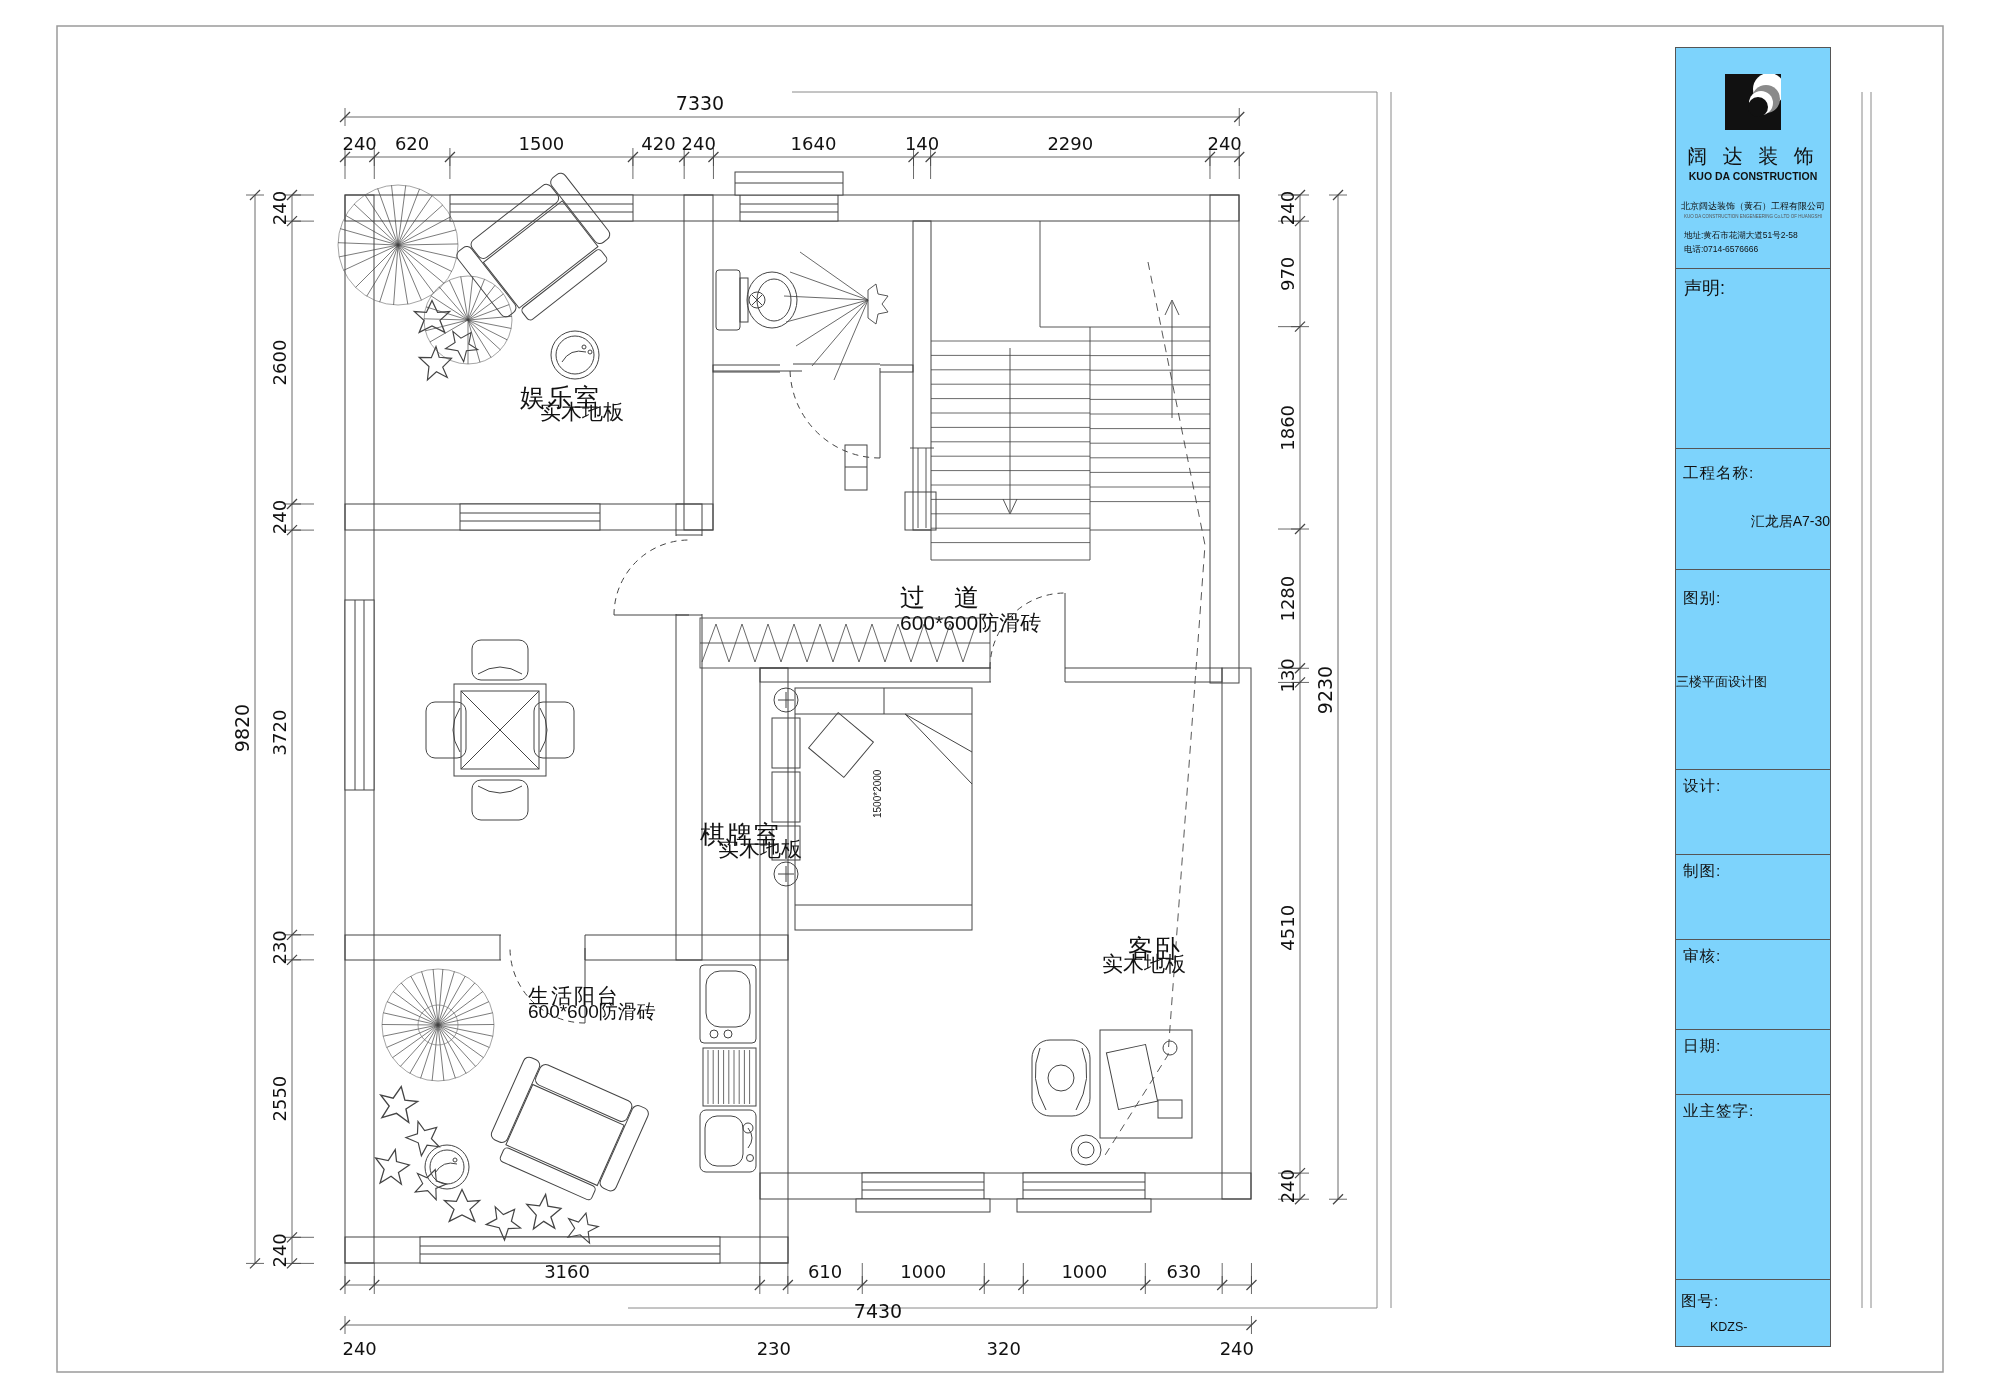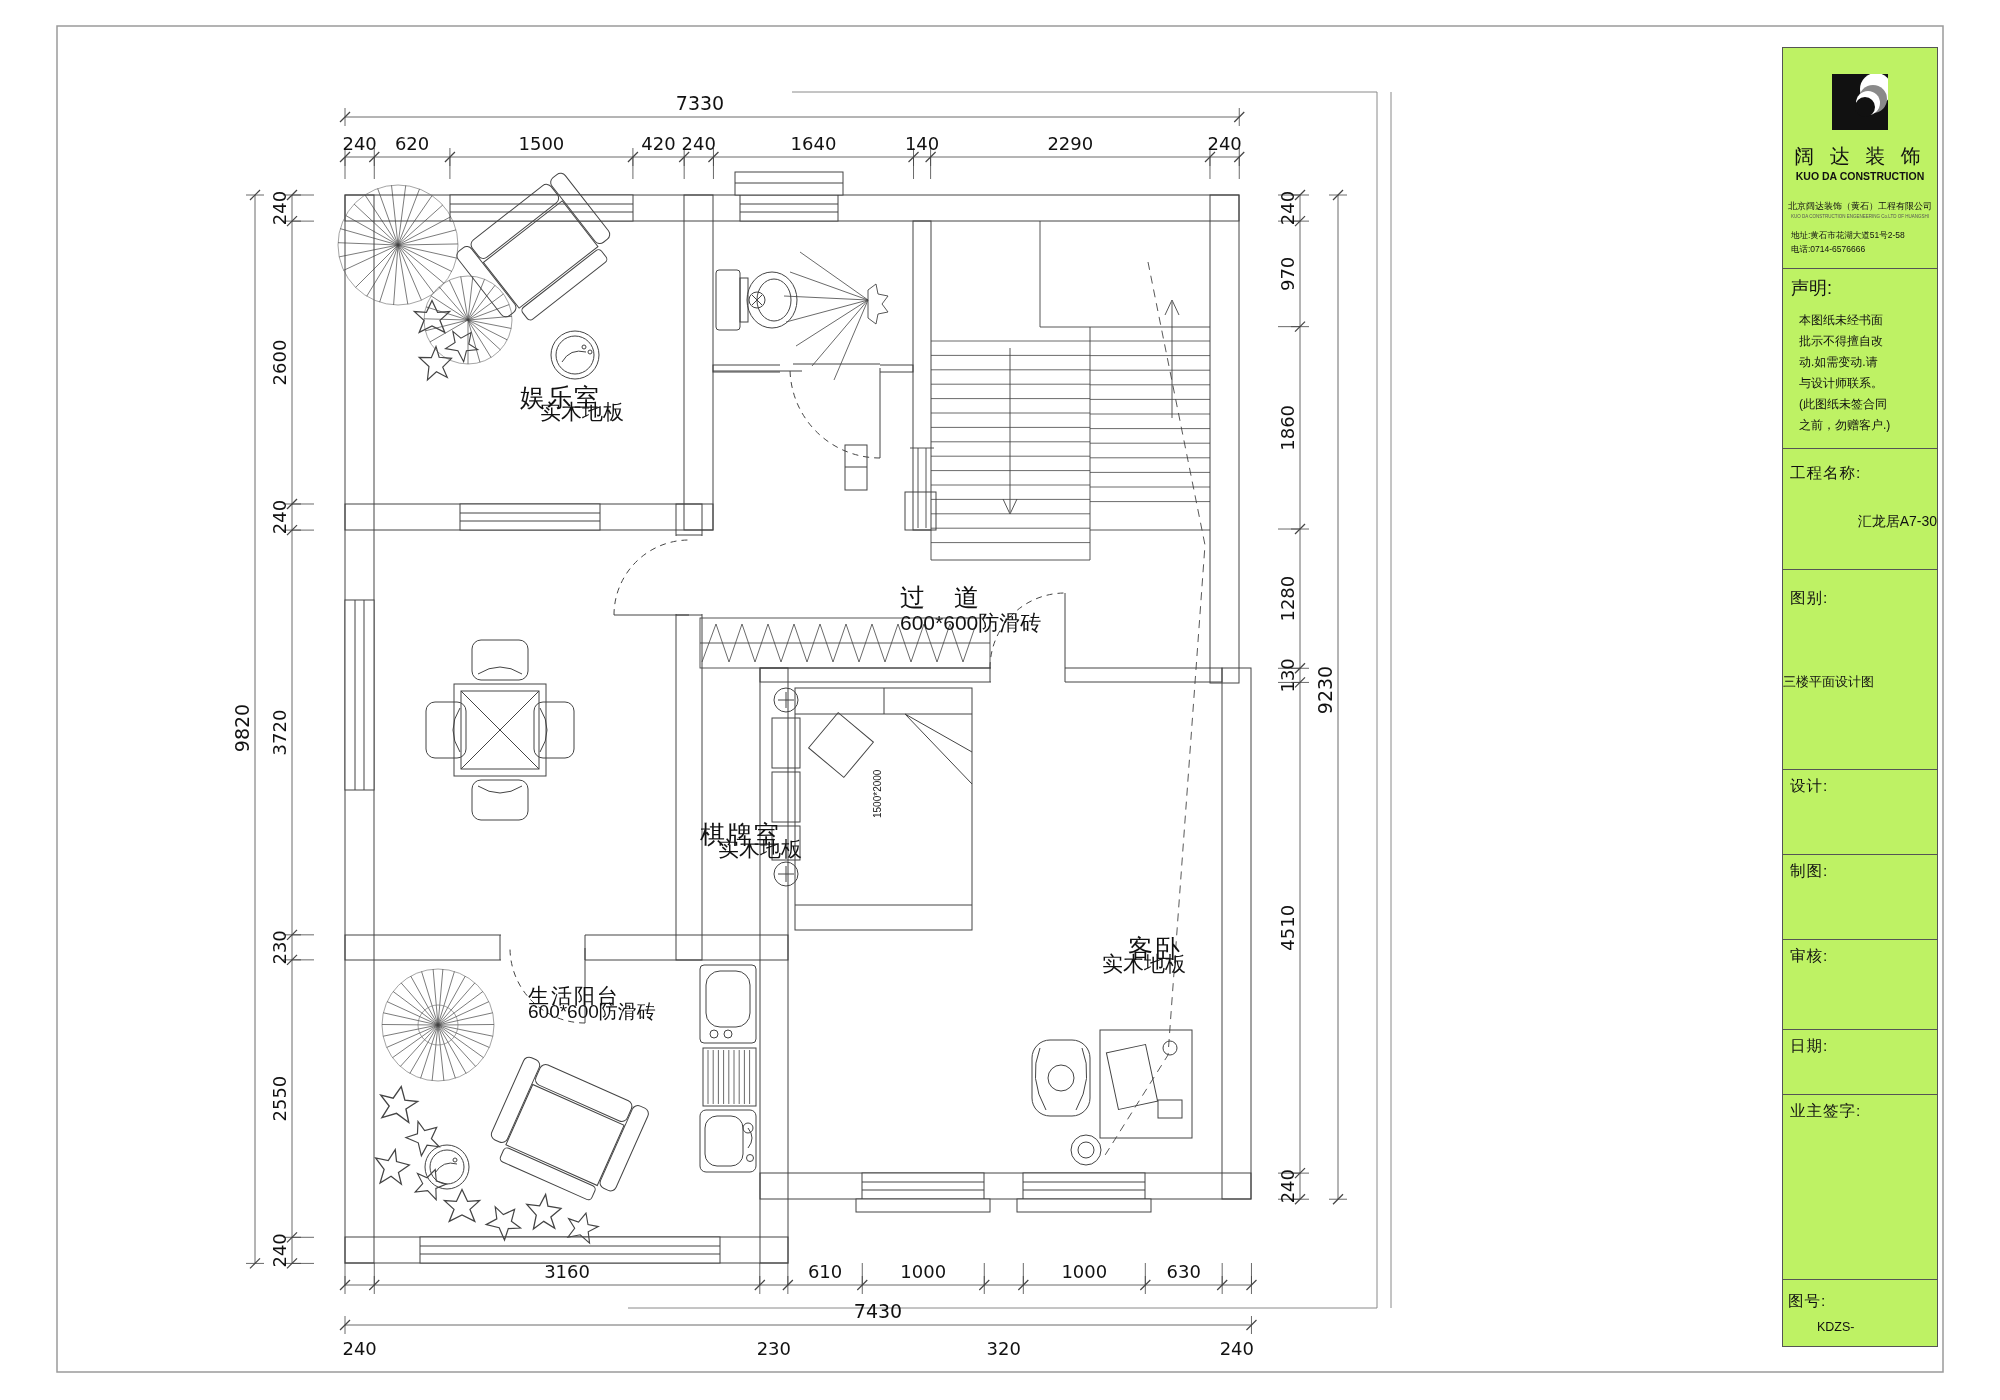--- a/index.html
+++ b/index.html
@@ -5,21 +5,21 @@
   html,body{margin:0;padding:0;background:#fff;}
   .sheet{position:relative;width:2000px;height:1400px;background:#fff;overflow:hidden;
          font-family:"Liberation Sans","DejaVu Sans",sans-serif;color:#111;}
   svg text.dim{font-family:"DejaVu Sans","Liberation Sans",sans-serif;font-size:18px;fill:#111;}
   svg text.dimt{font-family:"DejaVu Sans","Liberation Sans",sans-serif;font-size:19px;fill:#111;}
   .roomlbl{position:absolute;line-height:1;white-space:nowrap;color:#111;}
   .roomlbl .nm{font-size:25px;letter-spacing:2px;display:block;}
   .roomlbl .sb{font-size:21px;display:block;margin-top:-9px;}
   .bedsz{position:absolute;font-size:10px;transform:rotate(-90deg);transform-origin:left top;color:#222;}
   
-  .tb{position:absolute;left:1782px;top:47px;width:154px;height:1298px;border:1px solid #555;background:#bef264;}
+  .tb{position:absolute;left:1675px;top:47px;width:154px;height:1298px;border:1px solid #555;background:#7dd3fc;}
   .tb .hr{position:absolute;left:0;width:100%;height:1px;background:#555;}
   .tb .cell{position:absolute;white-space:nowrap;}
   .lbl{font-size:15.5px;letter-spacing:1px;}
   .guides line{stroke:#8a8a8a;stroke-width:1;}
   .brand{letter-spacing:5px;font-size:20px;width:100%;text-align:center;}
   .brand-en{font-size:10.5px;font-weight:bold;width:100%;text-align:center;}
   .comp{font-size:9px;width:100%;text-align:center;font-family:Liberation Serif, serif;}
   .comp-en{font-size:4.5px;color:#555;width:100%;text-align:center;}
   .small{font-size:8.5px;}
 </style>
@@ -655,28 +655,20 @@
     <circle cx="33" cy="33" r="10" fill="#111"></circle>
   </svg>
   <div class="cell brand" style="top:95px">阔 达 装 饰</div>
   <div class="cell brand-en" style="top:122px">KUO DA CONSTRUCTION</div>
   <div class="cell comp" style="top:152px">北京阔达装饰（黄石）工程有限公司</div>
   <div class="cell comp-en" style="top:166px">KUO DA CONSTRUCTION ENGENEERING Co.LTD OF HUANGSHI</div>
   <div class="cell small" style="left:8px;top:182px">地址:黄石市花湖大道51号2-58</div>
   <div class="cell small" style="left:8px;top:196px">电话:0714-6576666</div>
 
   <div class="cell" style="left:8px;top:228px;font-size:18px;font-weight:normal">声明:</div>
-  <div class="cell" style="left:16px;top:262px;font-size:12px;line-height:21px;white-space:normal;width:130px">
-    <div>本图纸未经书面</div>
-    <div>批示不得擅自改</div>
-    <div>动.如需变动.请</div>
-    <div>与设计师联系。</div>
-    <div>(此图纸未签合同</div>
-    <div>之前，勿赠客户.)</div>
-  </div>
 
   <div class="cell lbl" style="left:7px;top:415px">工程名称:</div>
   <div class="cell" style="top:465px;width:100%;text-align:right;font-size:14px">汇龙居A7-30</div>
 
   <div class="cell lbl" style="left:7px;top:540px">图别:</div>
   <div class="cell" style="top:625px;width:100%;text-align:left;font-size:13px">三楼平面设计图</div>
 
   <div class="cell lbl" style="left:7px;top:728px">设计:</div>
   <div class="cell lbl" style="left:7px;top:813px">制图:</div>
   <div class="cell lbl" style="left:7px;top:898px">审核:</div>

